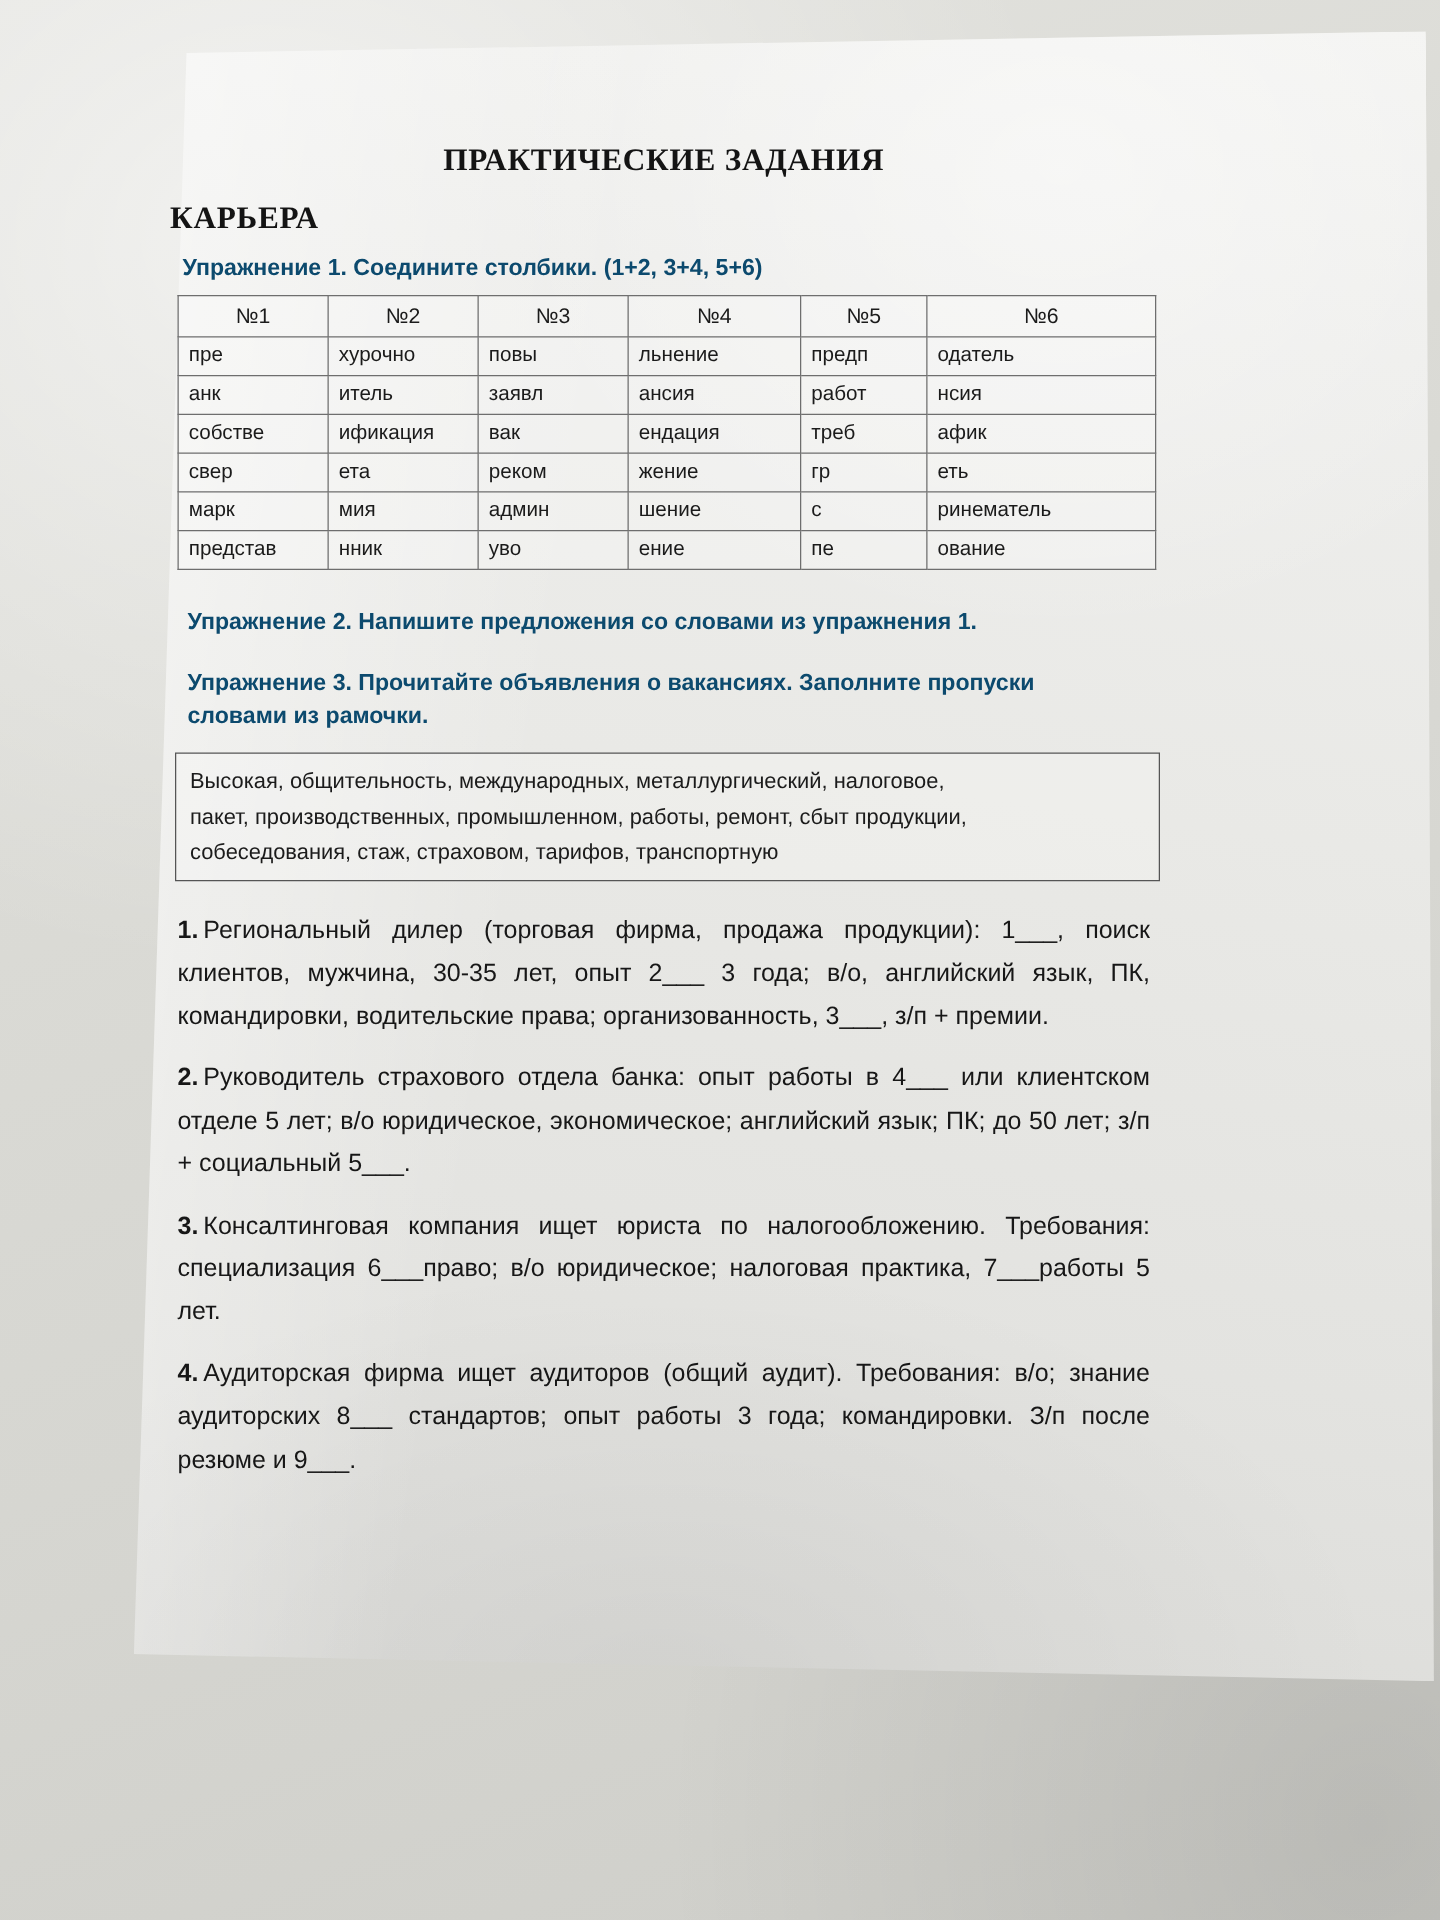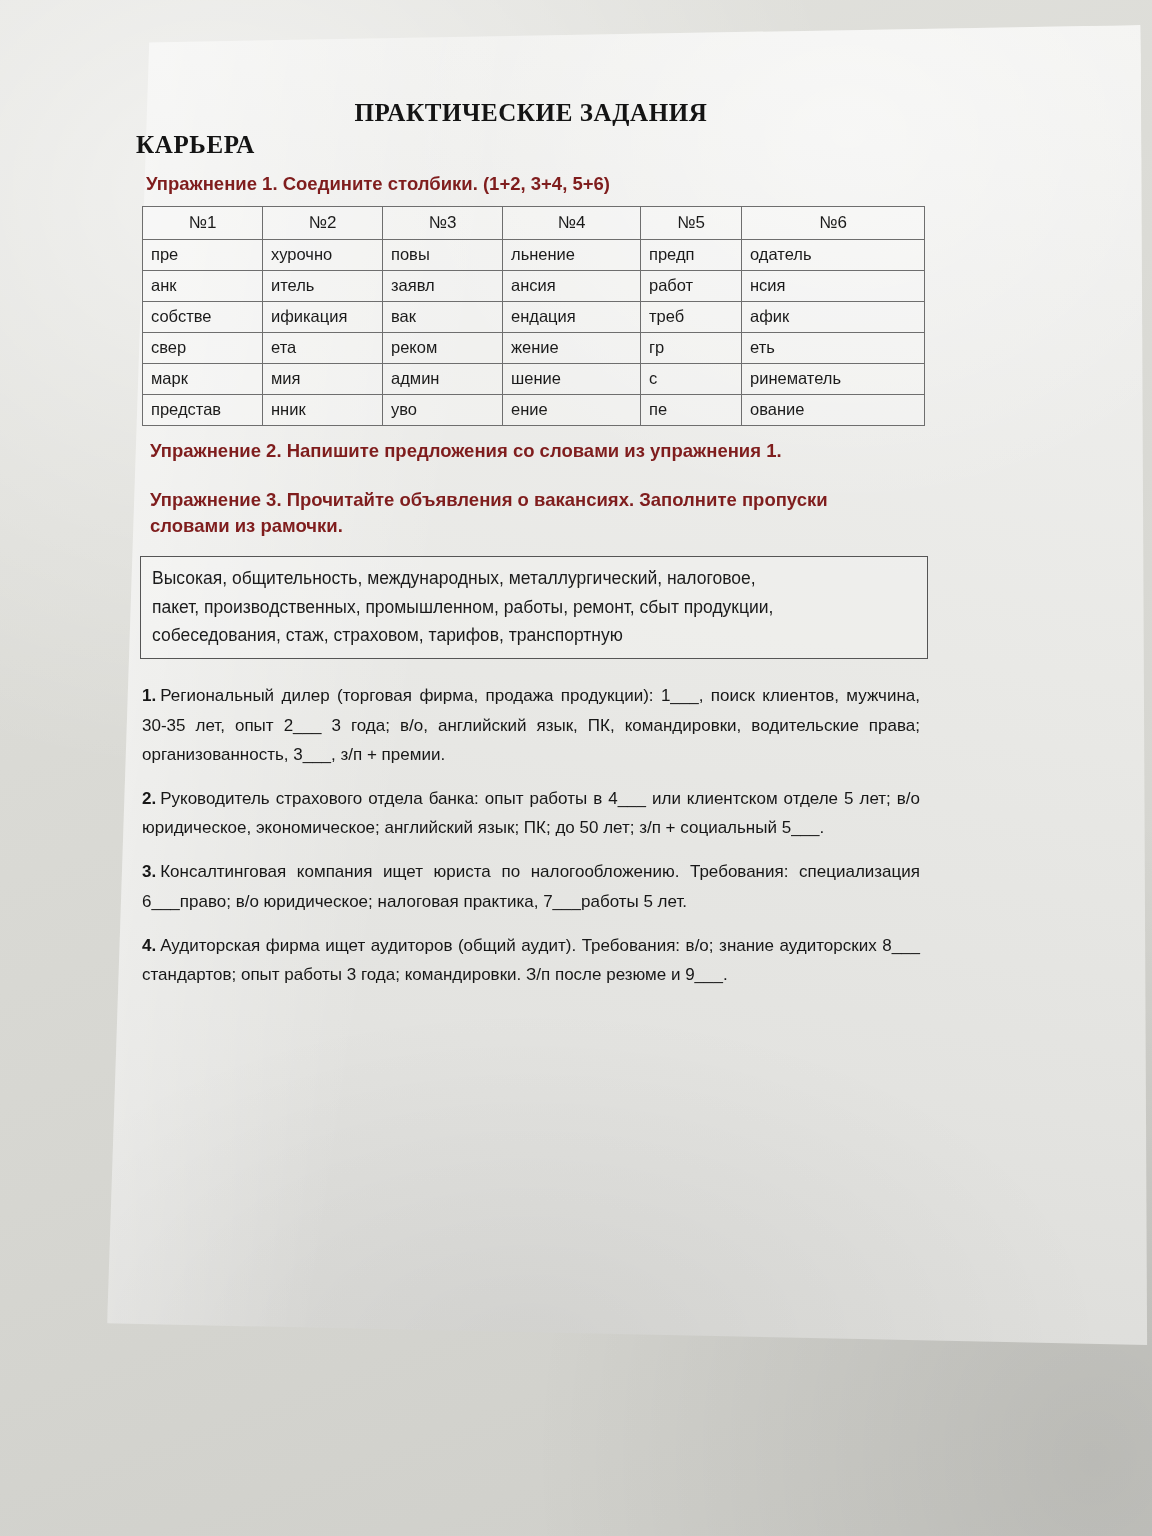--- a/index.html
+++ b/index.html
@@ -69,42 +69,42 @@
     color: #1d1d1d;
   }
 
   .doc-title {
     text-align: center;
     font-family: "Liberation Serif", serif;
     font-weight: bold;
     font-size: 25px;
     letter-spacing: 0.6px;
     line-height: 1.18;
-    margin: 0;
+    margin: 16px;
     color: #141414;
   }
   .doc-subtitle {
     text-align: left;
     font-family: "Liberation Serif", serif;
     font-weight: bold;
     font-size: 25px;
     letter-spacing: 0.6px;
     line-height: 1.18;
     margin: 2px 0 12px 0;
     color: #141414;
   }
 
   .ex-heading {
     font-size: 18.5px;
     font-weight: bold;
     line-height: 1.45;
     margin: 0 0 8px 10px;
-    color: #7f1d1d;
-  }
-  .ex-heading.ex2 { margin: 12px 0 0 14px; }
+    color: #0c4a6e;
+  }
+  .ex-heading.ex2 { margin: 28px 0 0 14px; }
   .ex-heading.ex3 { margin: 22px 0 10px 14px; width: 690px; }
 
   
   table.match {
     border-collapse: collapse;
     width: 782px;
     margin: 0 0 0 6px;
     table-layout: fixed;
     background: rgba(255,255,255,0.26);
   }
@@ -139,21 +139,21 @@
     padding: 7px 11px 9px 11px;
     font-size: 17.5px;
     line-height: 1.62;
     color: #1b1b1b;
     background: rgba(255,255,255,0.22);
   }
 
   
   .items { margin-top: 22px; }
   .vac {
-    font-size: 17px;
+    font-size: 20px;
     line-height: 1.72;
     text-align: justify;
     margin: 0 0 15px 6px;
     color: #171717;
     width: 778px;
   }
   .vac .num {
     font-weight: bold;
     margin-right: 4px;
   }

